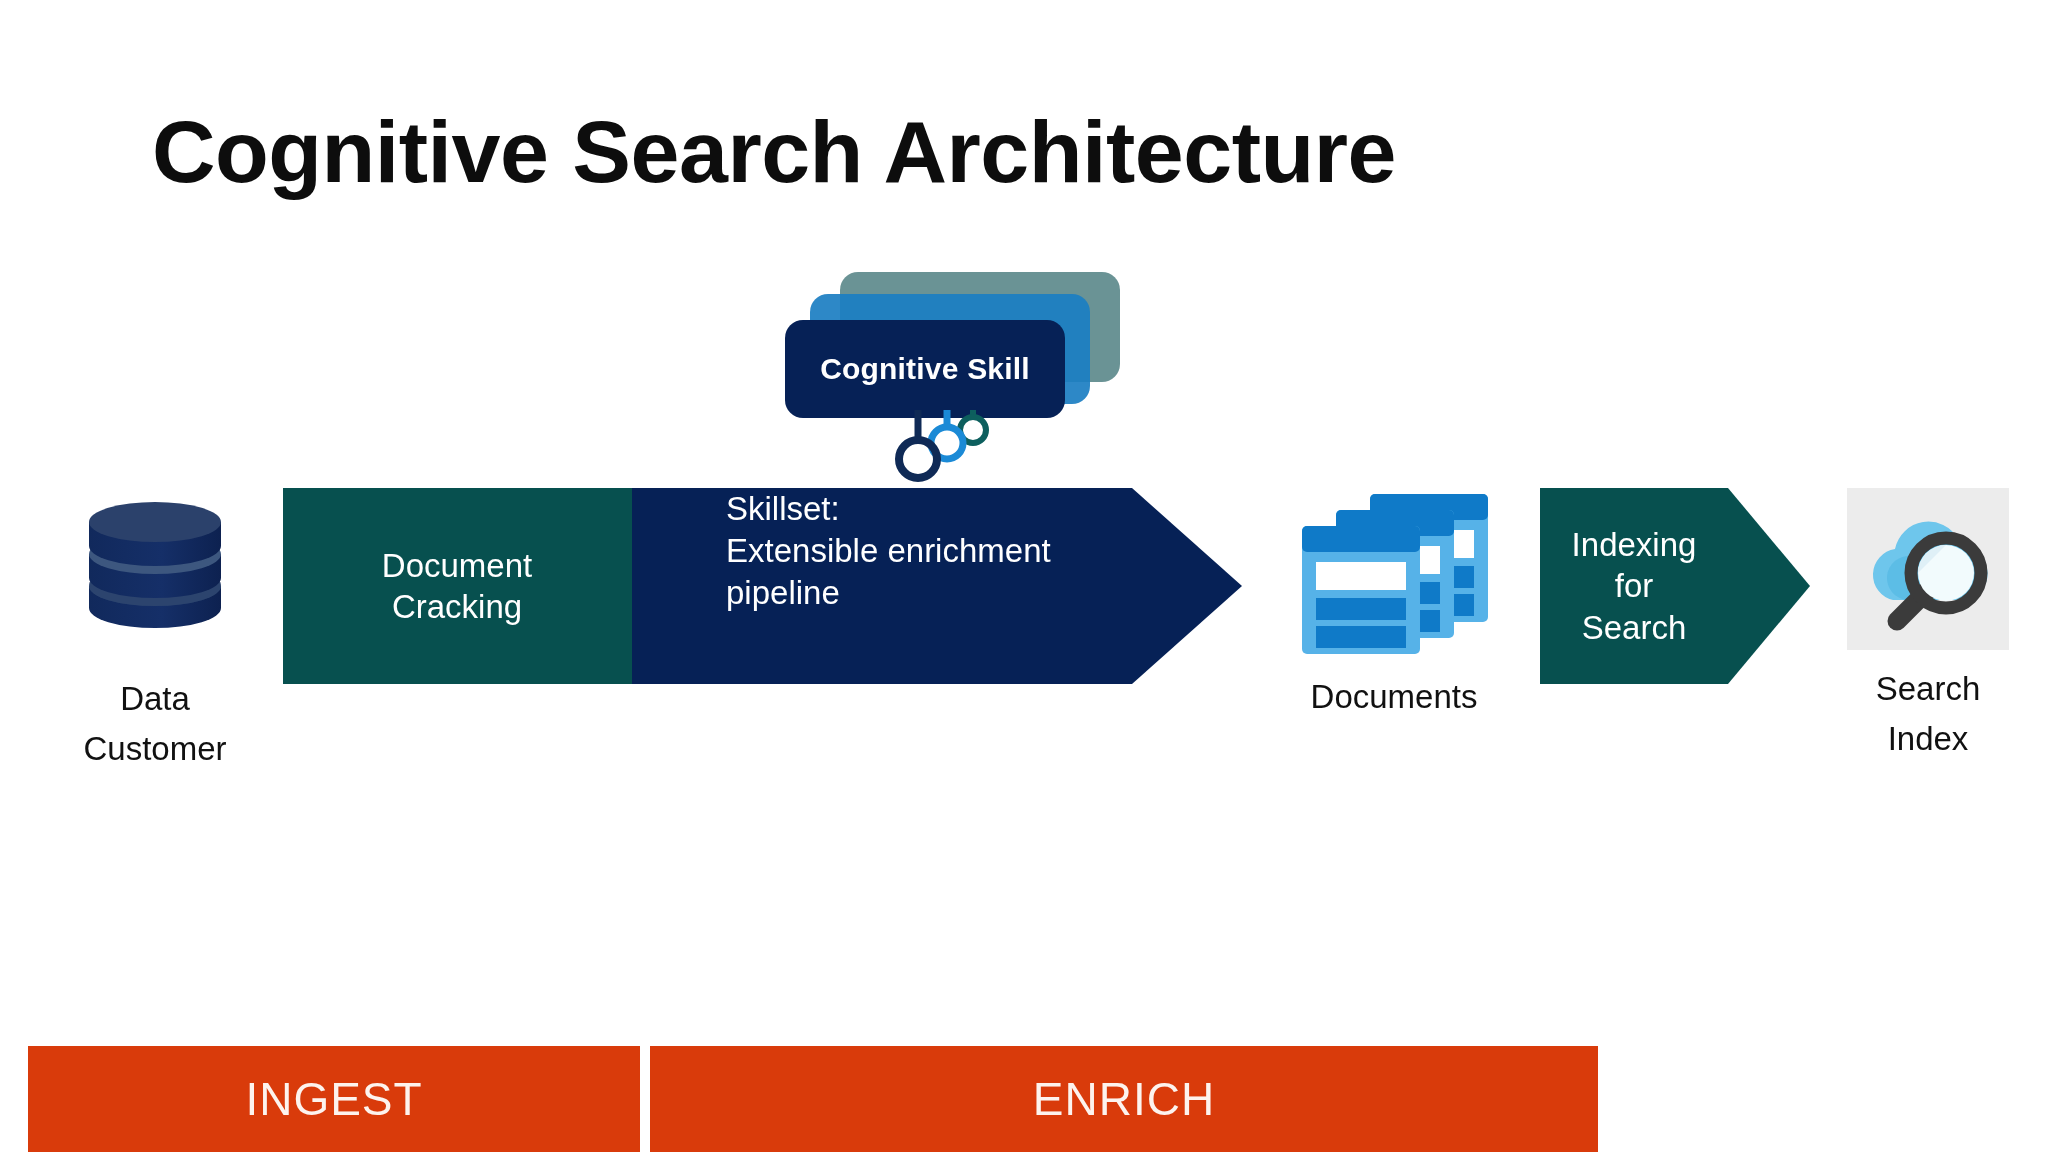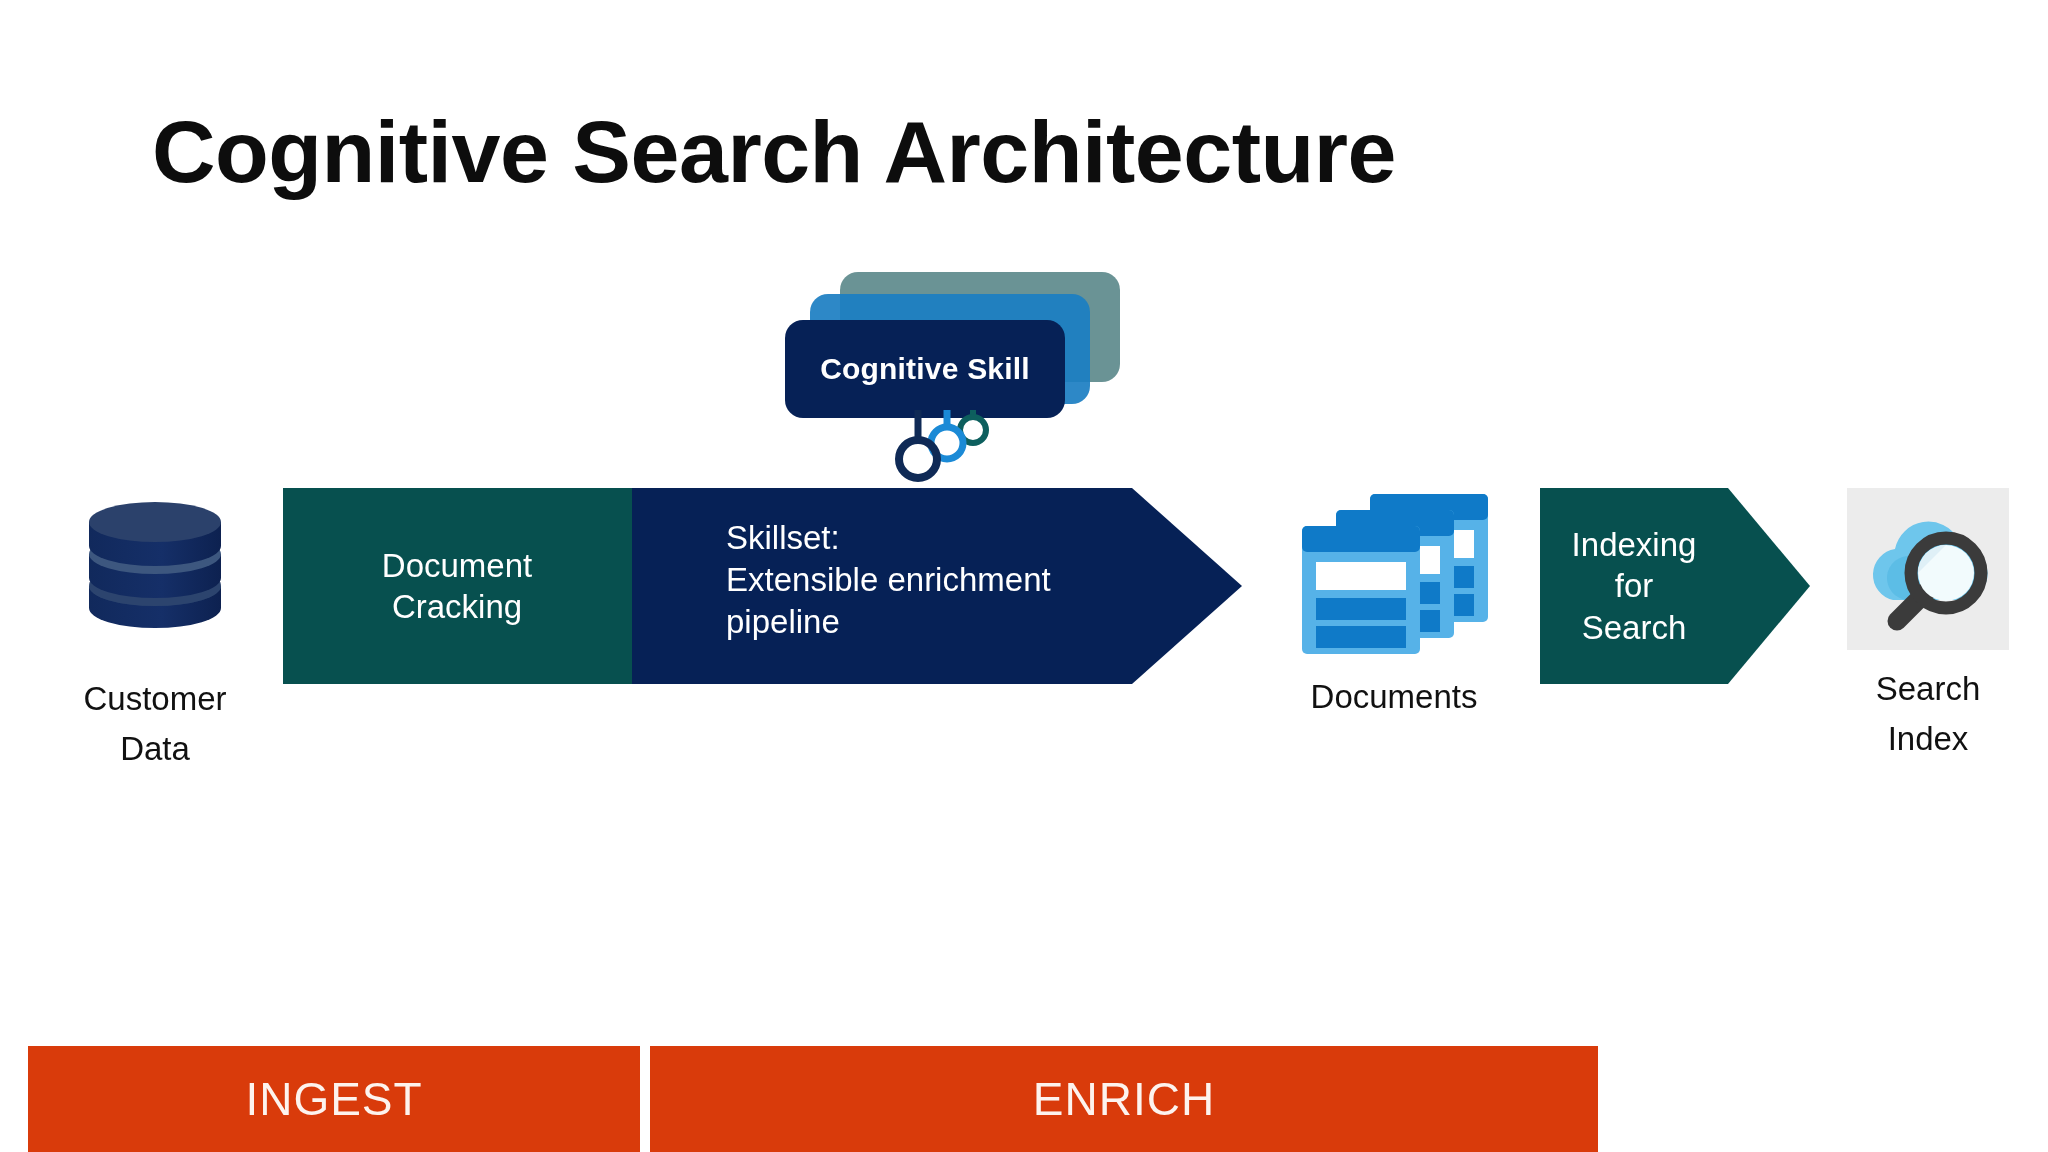--- a/index.html
+++ b/index.html
@@ -60,21 +60,21 @@
     clip-path:polygon(0 0, calc(100% - 82px) 0, 100% 50%, calc(100% - 82px) 100%, 0 100%);
   }
 
   .chev-doc .chev-text{
     position:absolute;left:0;top:0;width:348px;height:196px;
     display:flex;flex-direction:column;align-items:center;justify-content:center;
     color:#fff;font-size:33px;line-height:1.25;
   }
   .chev-skill .chev-text{
     position:absolute;left:94px;top:0;width:430px;height:184px;
-    display:flex;flex-direction:column;align-items:flex-start;justify-content:center;
+    display:flex;flex-direction:column;align-items:flex-start;
     color:#fff;font-size:33px;line-height:1.28;
   }
   .chev-index .chev-text{
     position:absolute;left:0;top:0;width:188px;height:196px;
     display:flex;flex-direction:column;align-items:center;justify-content:center;
     color:#fff;font-size:33px;line-height:1.25;
   }
 
   
   .node{position:absolute;text-align:center;}
@@ -170,22 +170,22 @@
       <ellipse cx="80" cy="86" rx="66" ry="20" fill="#3d577f"></ellipse>
       <path d="M14 86 a66 20 0 0 0 132 0 v-4 h-132 z" fill="#0d2150" opacity=".35"></path>
 
       <path d="M14 78 a66 20 0 0 0 132 0 v-24 h-132 z" fill="url(#dbBody)"></path>
       <ellipse cx="80" cy="54" rx="66" ry="20" fill="#3d577f"></ellipse>
 
       <path d="M14 46 a66 20 0 0 0 132 0 v-24 h-132 z" fill="url(#dbBody)"></path>
       <ellipse cx="80" cy="22" rx="66" ry="20" fill="#2b416b"></ellipse>
     </svg>
     <div class="caption">
+      <span>Data</span>
       <span>Customer</span>
-      <span>Data</span>
     </div>
   </div>
 
   <div class="node node-docs">
     <svg class="docs-icon" width="200" height="170" viewBox="0 0 200 170">
 
       <g>
         <rect x="76" y="6" width="118" height="128" rx="5" fill="#56b2e8"></rect>
         <rect x="76" y="6" width="118" height="26" rx="5" fill="#0f7ac8"></rect>
         <rect x="90" y="42" width="90" height="28" fill="#ffffff"></rect>

